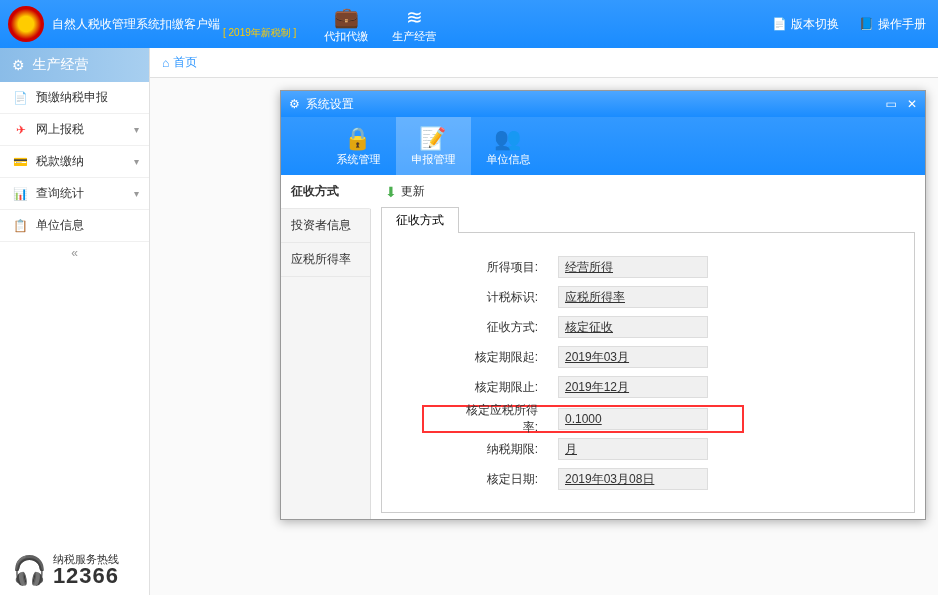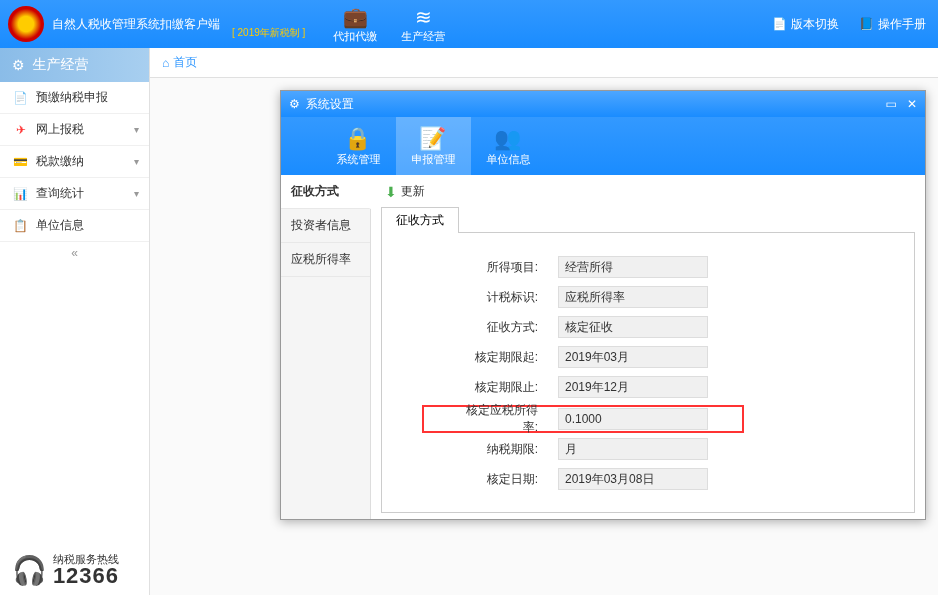--- a/index.html
+++ b/index.html
@@ -34,21 +34,21 @@
       position: relative;
     }
     .title {
       font-size: 12px;
       margin-left: 8px;
       font-weight: normal;
     }
     .subtitle {
       font-size: 10px;
       color: #ffcc00;
-      margin-left: 12px;
+      margin-left: 3px;
       margin-top: 18px;
     }
     .header-icon-group {
       display: flex;
       margin-left: 16px;
     }
     .header-icon-item {
       display: flex;
       flex-direction: column;
       align-items: center;
@@ -292,20 +292,21 @@
     .form-value {
       width: 150px;
       height: 22px;
       background: #f0f0f0;
       border: 1px solid #ddd;
       font-size: 12px;
       padding: 0 6px;
       display: flex;
       align-items: center;
       color: #333;
+      text-decoration: underline;
     }
     .form-wrapper {
       margin-left: 60px;
     }
     
     .hotline {
       position: absolute;
       left: 12px;
       bottom: 8px;
       display: flex;

